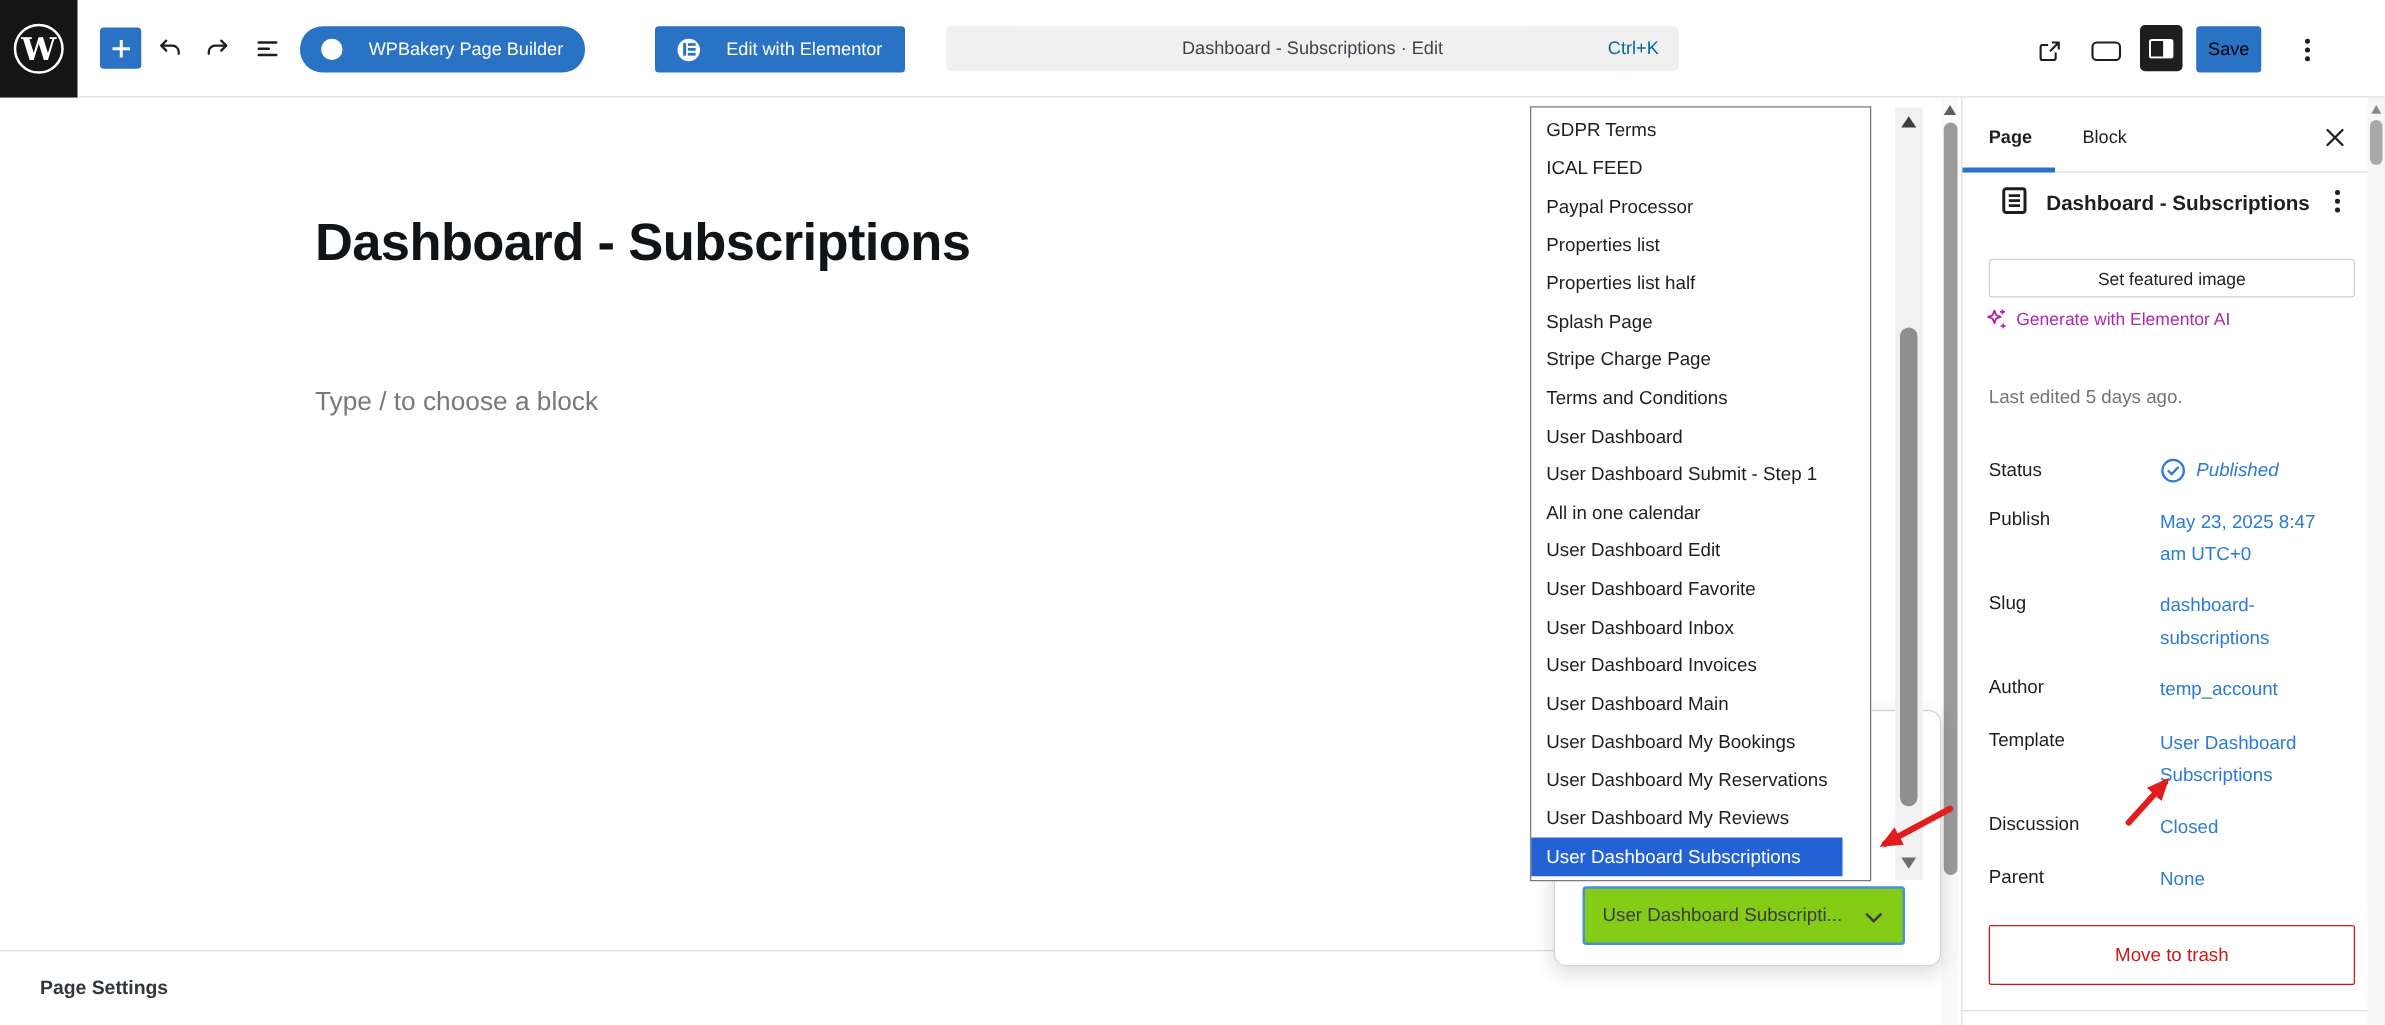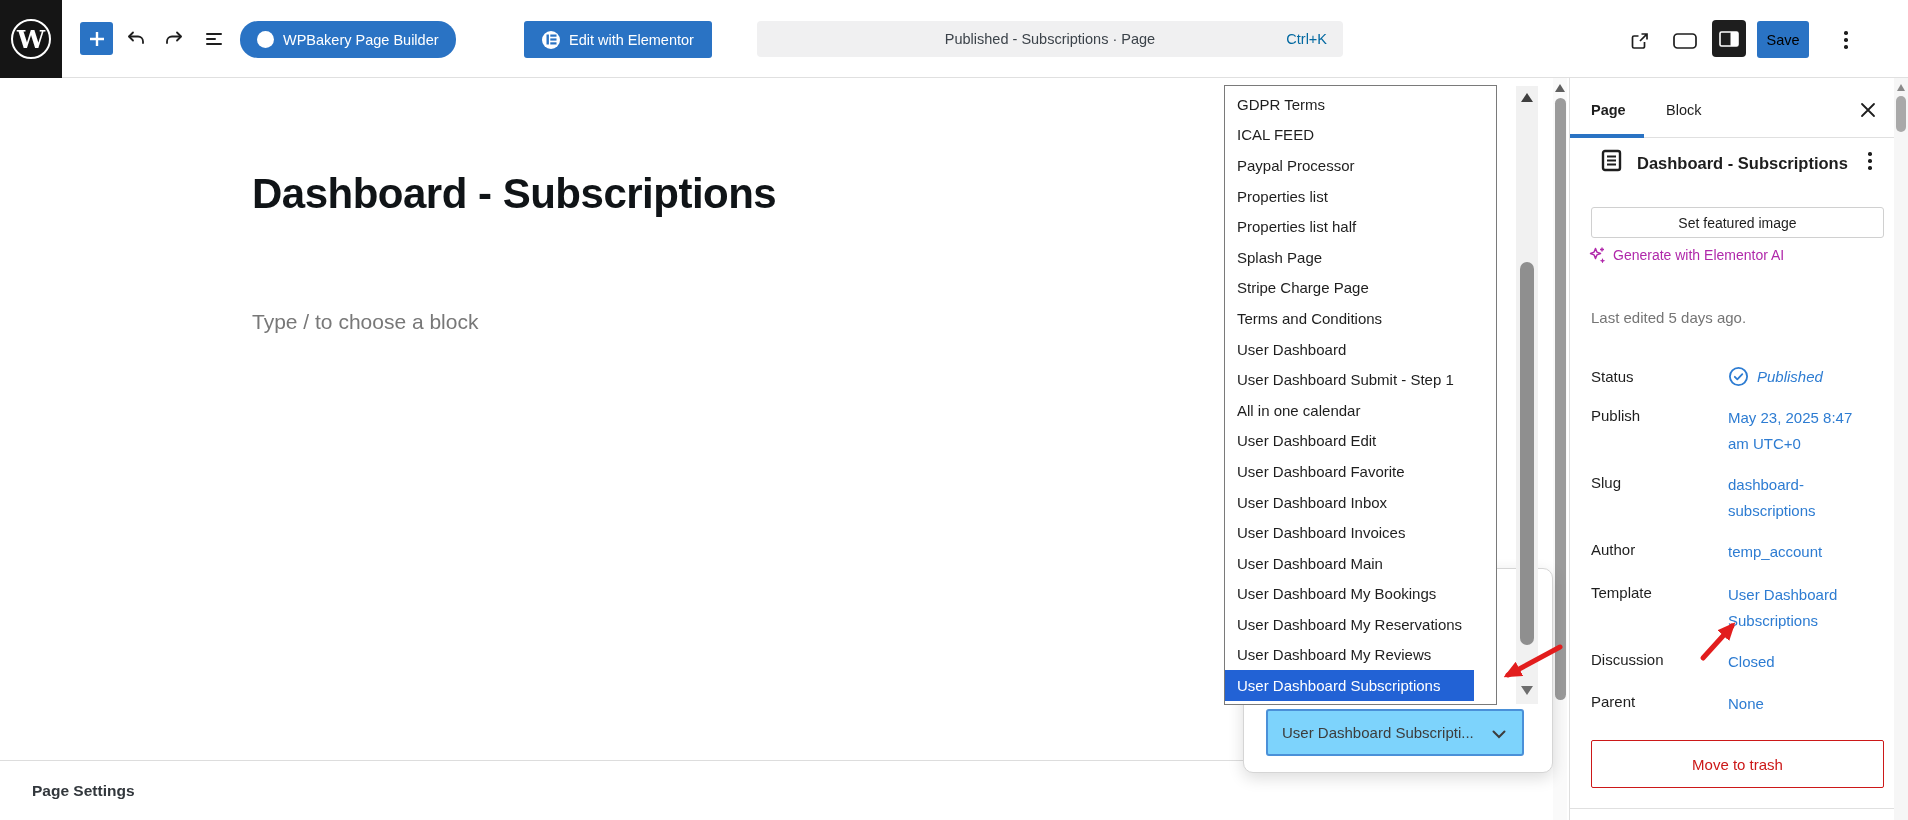--- a/index.html
+++ b/index.html
@@ -10,21 +10,21 @@
   html,body{background:#fff;}
   body{font-family:"Liberation Sans",sans-serif;color:#1e1e1e;}
   .app{position:relative;width:1908px;height:820px;background:#fff;overflow:hidden;}
 
   
   .topbar{position:absolute;left:0;top:0;width:1908px;height:78px;background:#fff;border-bottom:1px solid #e0e0e0;z-index:20;}
   .wp-logo{position:absolute;left:0;top:0;width:62px;height:78px;background:#151515;display:flex;align-items:center;justify-content:center;cursor:pointer;}
   .wp-logo .ring{width:40px;height:40px;border:2.5px solid #fff;border-radius:50%;display:flex;align-items:center;justify-content:center;font-family:"DejaVu Serif","Liberation Serif",serif;font-weight:bold;font-size:25px;color:#fff;line-height:1;}
   .inserter{position:absolute;left:80px;top:22px;width:33px;height:33px;border:none;border-radius:3px;background:var(--accent);display:flex;align-items:center;justify-content:center;cursor:pointer;}
   .icon-btn{position:absolute;border:none;background:transparent;display:flex;align-items:center;justify-content:center;cursor:pointer;color:#1e1e1e;}
-  .pill{position:absolute;top:21px;height:37px;border:none;display:flex;align-items:center;gap:9px;background:var(--accent);color:#fff;font-size:14.5px;cursor:pointer;}
+  .pill{position:absolute;top:21px;height:37px;border:none;display:flex;align-items:center;gap:21px;background:var(--accent);color:#fff;font-size:14.5px;cursor:pointer;}
   .pill.wpbakery{left:240px;border-radius:18px;padding:0 17px;}
   .pill.elementor{left:524px;border-radius:3px;padding:0 18px;}
   .bubble{width:17px;height:17px;background:#fff;border-radius:50%;display:inline-block;}
   .e-badge{width:18px;height:18px;background:#fff;border-radius:50%;display:flex;align-items:center;justify-content:center;}
   .doc-bar{position:absolute;left:757px;top:21px;width:586px;height:36px;background:#f0f0f1;border-radius:4px;display:flex;align-items:center;justify-content:center;font-size:14.5px;color:#3c434a;cursor:pointer;}
   .doc-bar .shortcut{position:absolute;right:16px;color:#0369a1;}
   .panel-toggle{position:absolute;left:1712px;top:20px;width:34px;height:37px;background:#1e1e1e;border:none;border-radius:4px;display:flex;align-items:center;justify-content:center;cursor:pointer;}
   .save-btn{position:absolute;left:1757px;top:21px;width:52px;height:37px;background:var(--accent);color:#000000;border:none;border-radius:3px;font-size:14.5px;cursor:pointer;}
   .kebab{display:inline-flex;flex-direction:column;gap:3.5px;align-items:center;}
   .kebab i{width:3.5px;height:3.5px;background:#1e1e1e;border-radius:50%;}
@@ -67,21 +67,21 @@
 
   
   .popover{position:absolute;left:1243px;top:568px;width:310px;height:205px;background:#fff;border:1px solid #d5d5d5;border-radius:10px;box-shadow:0 5px 16px rgba(0,0,0,.14);z-index:40;}
   .tpl-list{position:absolute;left:1224px;top:85px;width:273px;height:620px;background:#fff;border:1px solid #7a7a7a;z-index:50;padding-top:3px;}
   .tpl-option{width:249px;height:30.6px;display:flex;align-items:center;padding-left:12px;font-size:15px;color:#1e1e1e;cursor:pointer;white-space:nowrap;}
   .tpl-option.selected{background:var(--sel);color:#fff;}
   .tpl-scroll{position:absolute;right:0;top:0;width:22px;height:618px;background:#f1f1f1;}
   .tpl-scroll .thumb{position:absolute;left:4px;top:176px;width:14px;height:383px;background:#8f8f8f;border-radius:7px;}
   .tpl-up{position:absolute;left:5px;top:7px;}
   .tpl-down{position:absolute;left:5px;top:600px;}
-  .tpl-select{position:absolute;left:1266px;top:709px;width:258px;height:47px;background:#7dd3fc;border:2px solid #4a90d8;border-radius:3px;display:flex;align-items:center;z-index:50;cursor:pointer;}
+  .tpl-select{position:absolute;left:1266px;top:709px;width:258px;height:47px;background:#84cc16;border:2px solid #4a90d8;border-radius:3px;display:flex;align-items:center;z-index:50;cursor:pointer;}
   .tpl-select .val{margin-left:14px;font-size:15px;color:#3c3c3c;white-space:nowrap;}
   .tpl-select .chev{position:absolute;right:16px;top:19px;}
   .arrow-svg{position:absolute;z-index:60;pointer-events:none;}
 </style>
 </head>
 <body>
 
 <div class="app">
 
   <header class="topbar">
@@ -119,21 +119,21 @@
         <svg width="11" height="11" viewBox="0 0 11 11">
             <rect x="0.5" y="0.5" width="2.4" height="10" fill="#2a73c4"></rect>
             <rect x="4.3" y="0.5" width="6.2" height="2.2" fill="#2a73c4"></rect>
             <rect x="4.3" y="4.4" width="6.2" height="2.2" fill="#2a73c4"></rect>
             <rect x="4.3" y="8.3" width="6.2" height="2.2" fill="#2a73c4"></rect>
           </svg>
       </span>
       <span>Edit with Elementor</span>
     </button>
     <div class="doc-bar">
-      <span>Published - Subscriptions · Page</span>
+      <span>Dashboard - Subscriptions · Edit</span>
       <span class="shortcut">Ctrl+K</span>
     </div>
     <button class="icon-btn" style="left:1626px;top:27px;width:28px;height:28px;">
       <svg width="22" height="22" viewBox="0 0 22 22" fill="none">
           <path d="M9.5 6H5a1.5 1.5 0 0 0-1.5 1.5v9A1.5 1.5 0 0 0 5 18h9a1.5 1.5 0 0 0 1.5-1.5V12" stroke="#1e1e1e" stroke-width="1.7"></path>
           <path d="M12.5 4h5.5v5.5M17.6 4.4 11 11" stroke="#1e1e1e" stroke-width="1.7"></path>
         </svg>
     </button>
     <button class="icon-btn" style="left:1670px;top:27px;width:30px;height:28px;">
       <svg width="26" height="22" viewBox="0 0 26 22" fill="none">

